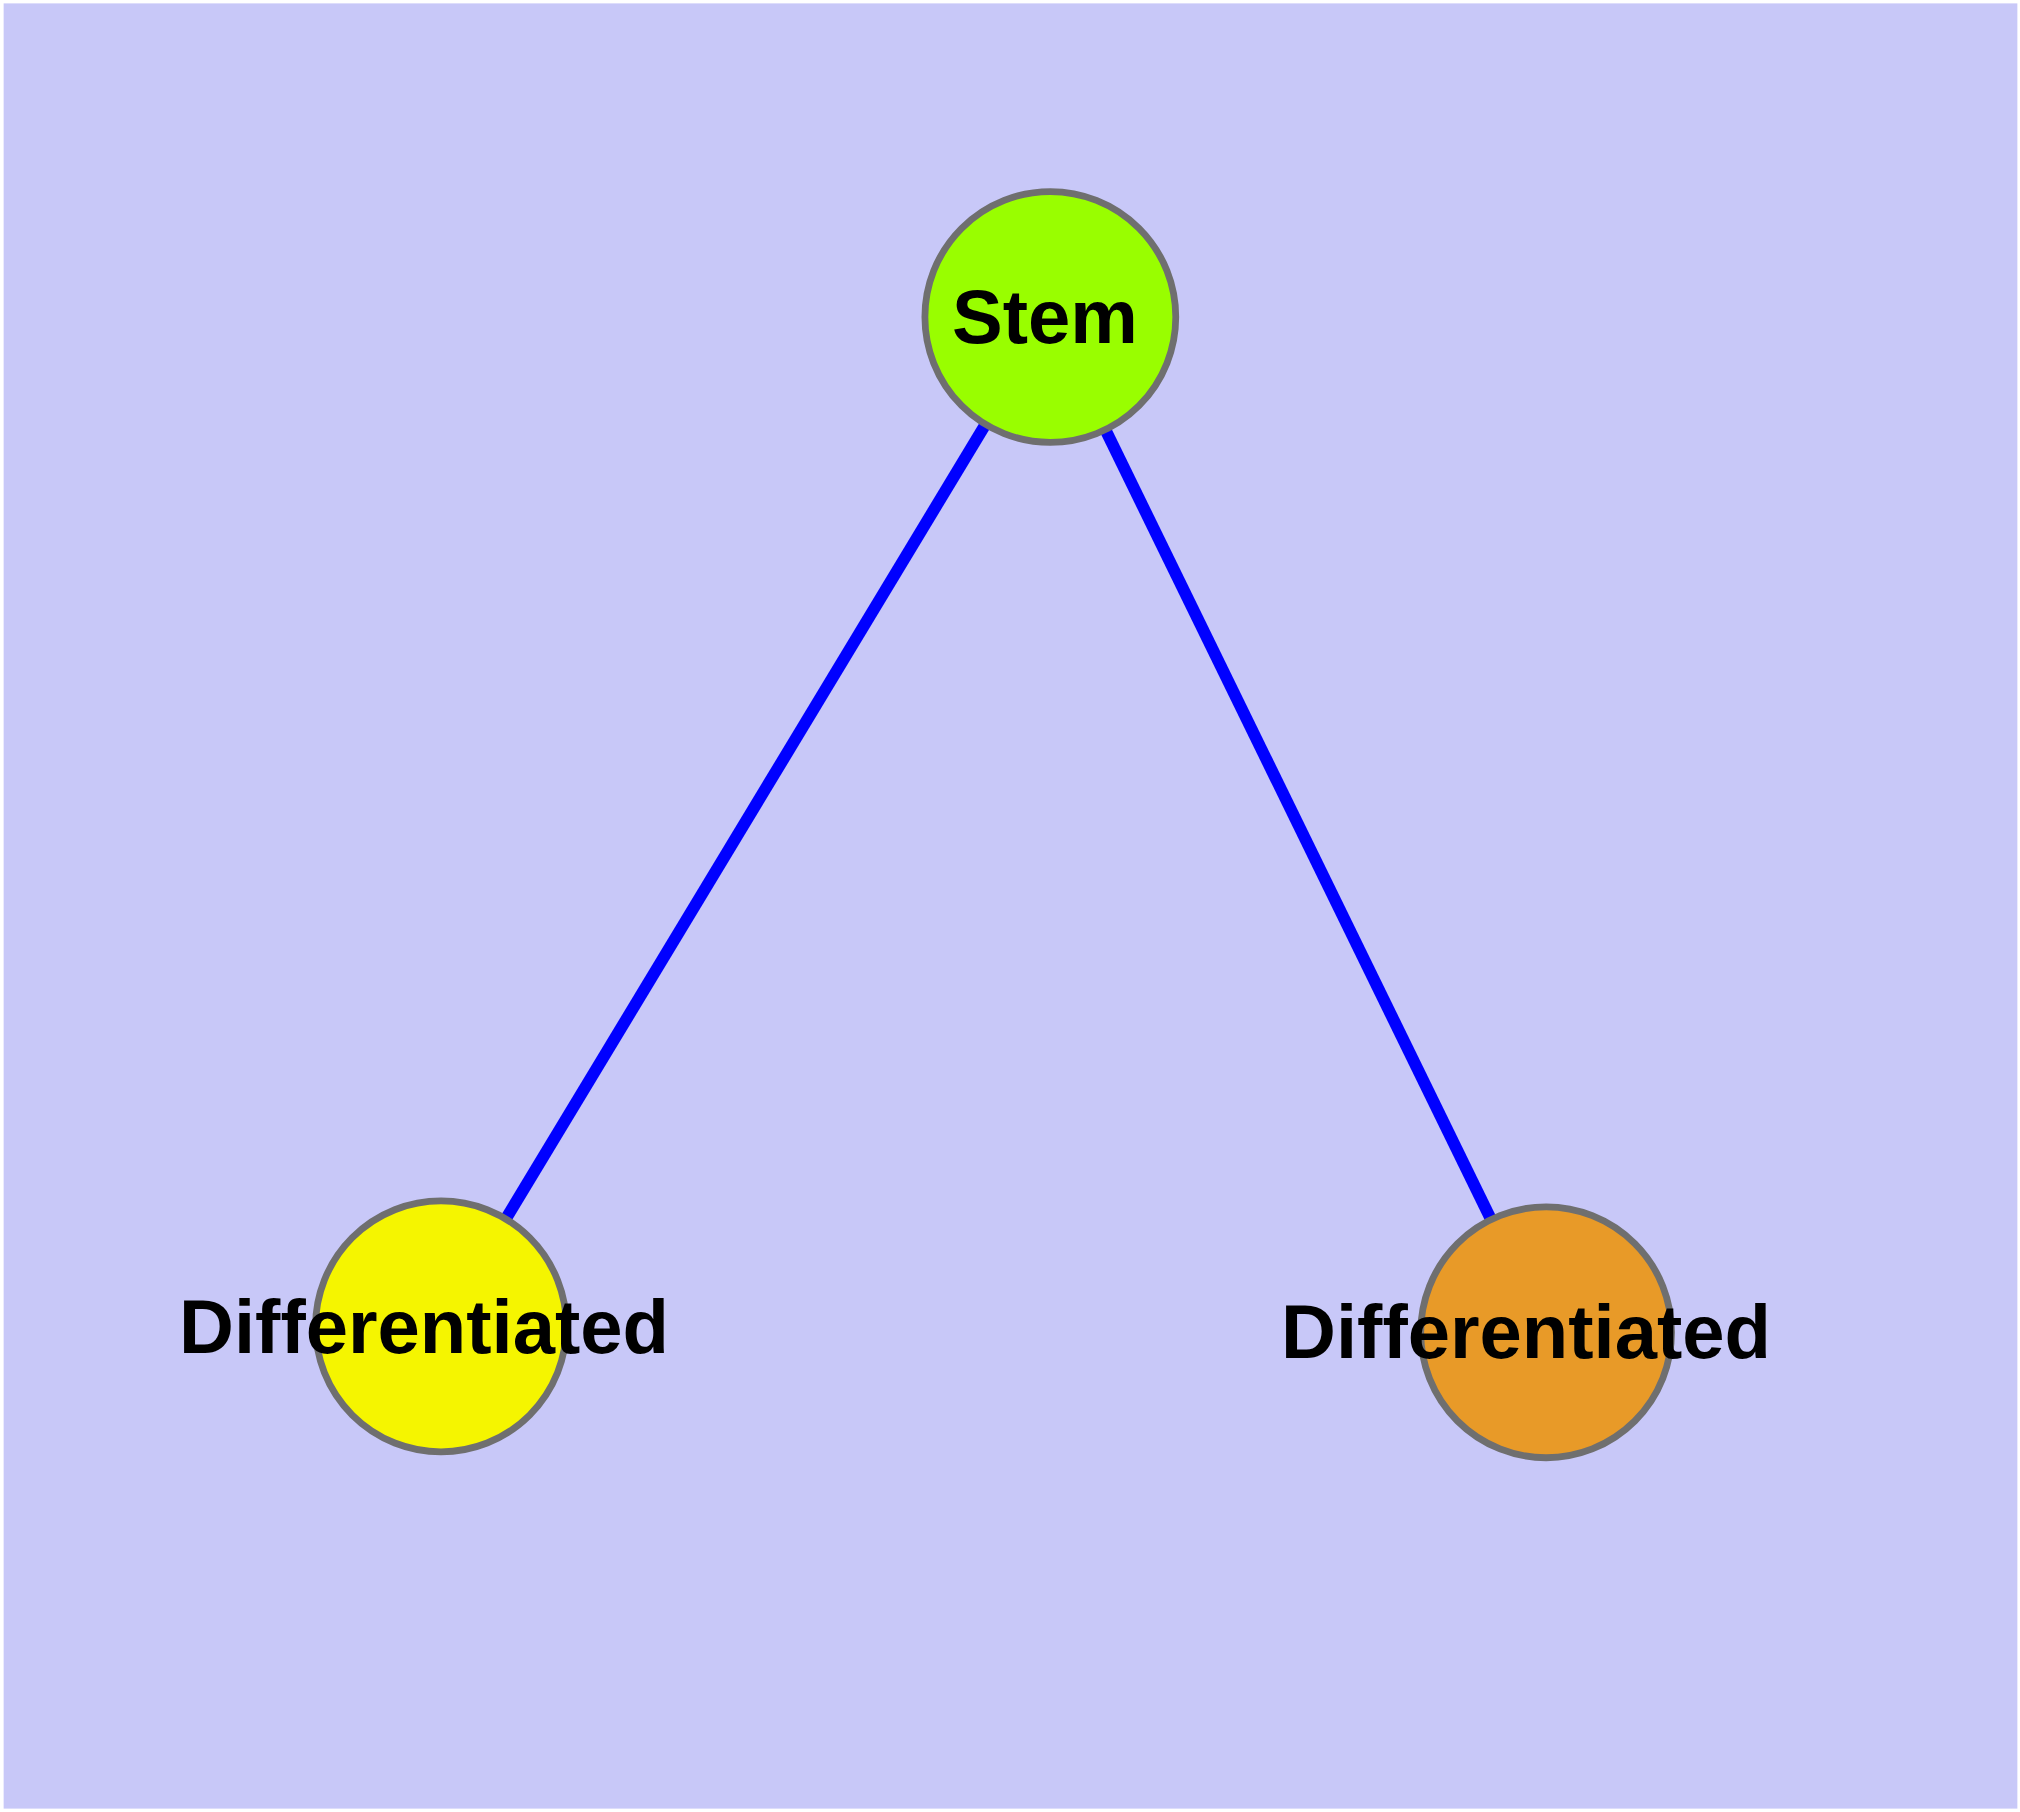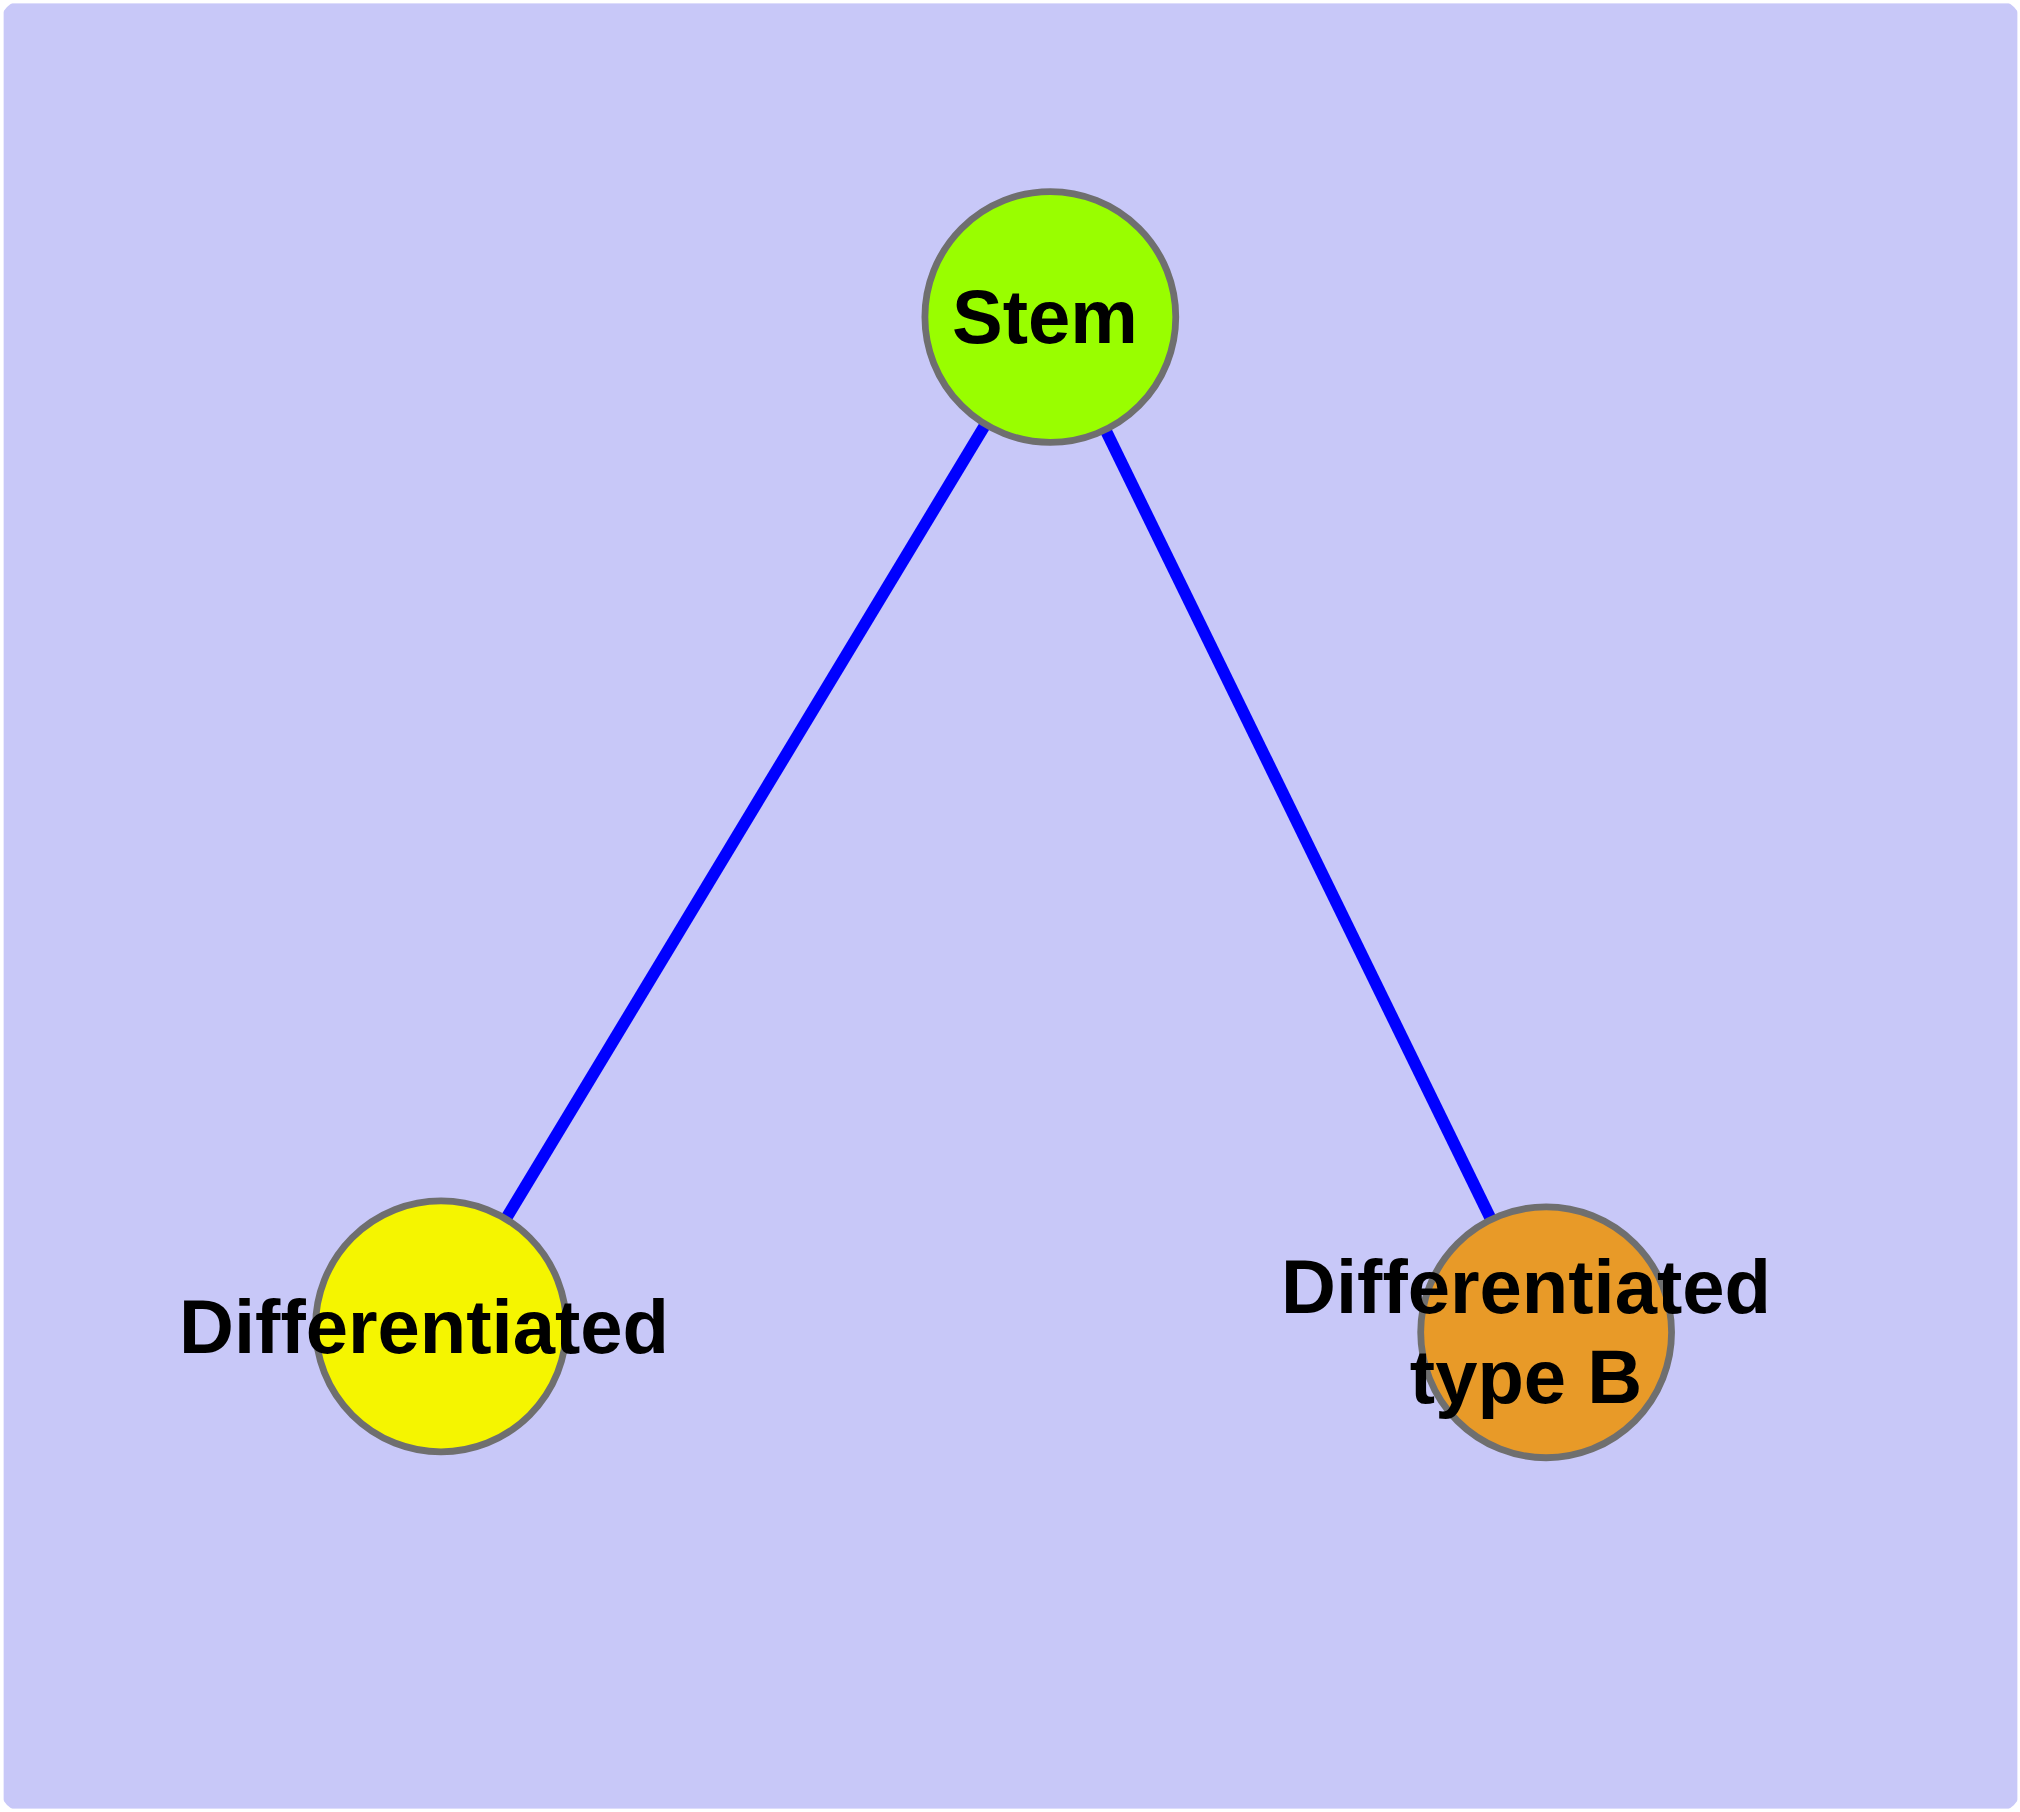--- a/index.html
+++ b/index.html
@@ -7,21 +7,20 @@
     padding: 0;
     background: #ffffff;
   }
   .stage {
     position: relative;
     width: 2021px;
     height: 1812px;
     background: #ffffff;
     overflow: hidden;
     font-family: "Liberation Sans", sans-serif;
-    border-radius: 24px;
   }
   .stage svg {
     position: absolute;
     left: 0;
     top: 0;
     display: block;
   }
   .node-label {
     position: absolute;
     transform: translate(-50%, -50%);
@@ -60,17 +59,16 @@
   <div class="node-label" style="left:1045px; top:317px;">
     <span>Stem</span>
   </div>
 
   <div class="node-label" style="left:424px; top:1327px;">
     <span>Differentiated</span>
   </div>
 
   <div class="node-label" style="left:1526px; top:1332px;">
     <span>Differentiated</span>
-    <span>type B</span>
   </div>
 
 </div>
 
 
 </body></html>

